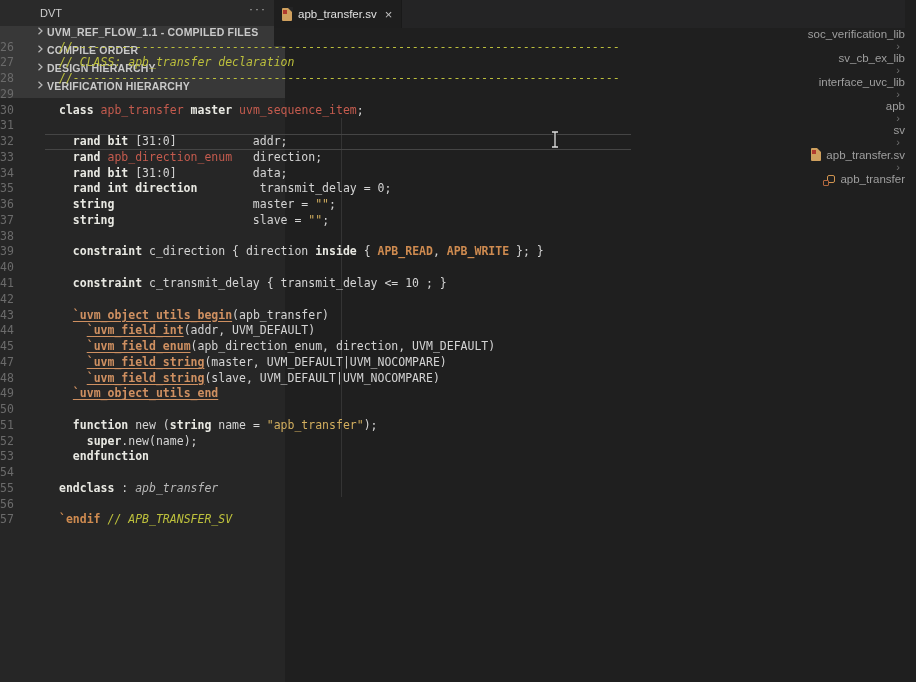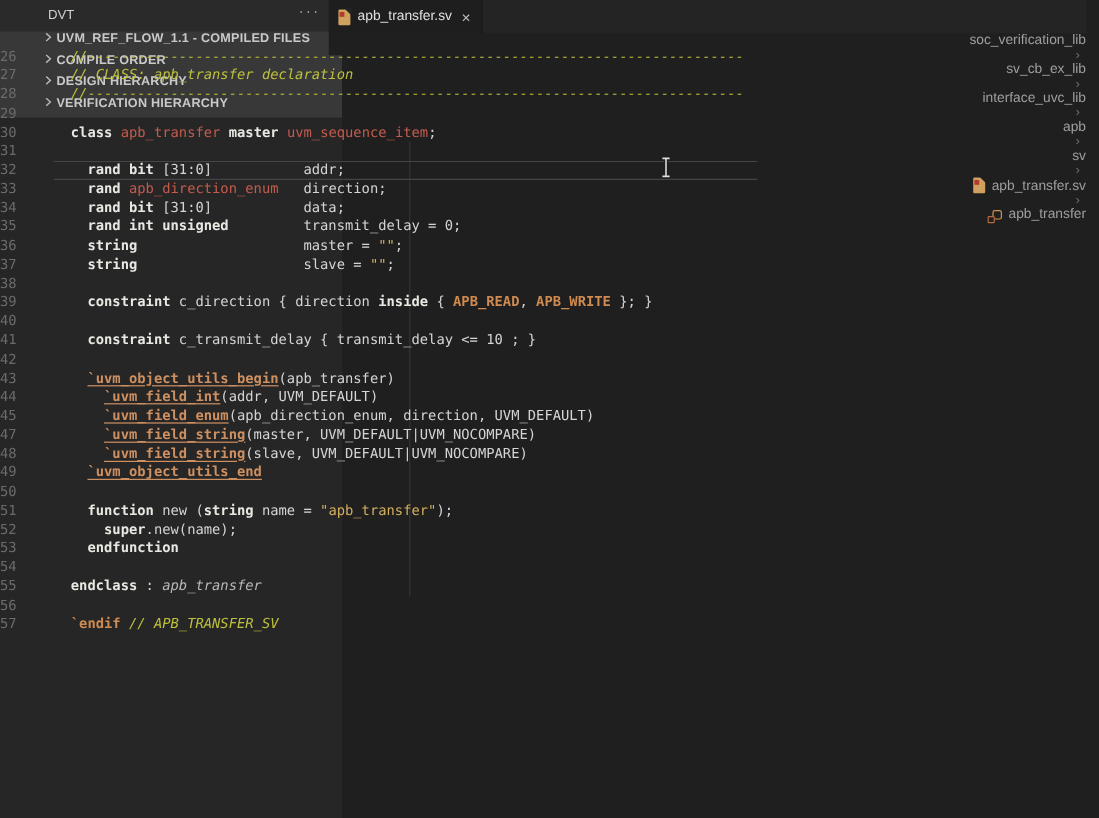--- a/index.html
+++ b/index.html
@@ -154,21 +154,21 @@
   <div class="code-area" id="code">
       <div class="code-row"><span class="gutter">26</span><span class="ctext"><span class="co">//-------------------------------------------------------------------------------</span></span></div>
       <div class="code-row"><span class="gutter">27</span><span class="ctext"><span class="co">// CLASS: apb_transfer declaration</span></span></div>
       <div class="code-row"><span class="gutter">28</span><span class="ctext"><span class="co">//-------------------------------------------------------------------------------</span></span></div>
       <div class="code-row"><span class="gutter">29</span><span class="ctext"></span></div>
       <div class="code-row"><span class="gutter">30</span><span class="ctext"><span class="kw">class</span><span class="df"> </span><span class="ty">apb_transfer</span><span class="df"> </span><span class="kw">master</span><span class="df"> </span><span class="ty">uvm_sequence_item</span><span class="df">;</span></span></div>
       <div class="code-row"><span class="gutter">31</span><span class="ctext"></span></div>
       <div class="code-row active"><span class="gutter">32</span><span class="ctext"><span class="kw">  rand bit</span><span class="df"> [31:0]           addr;</span></span></div>
       <div class="code-row"><span class="gutter">33</span><span class="ctext"><span class="kw">  rand</span><span class="df"> </span><span class="ty">apb_direction_enum</span><span class="df">   direction;</span></span></div>
       <div class="code-row"><span class="gutter">34</span><span class="ctext"><span class="kw">  rand bit</span><span class="df"> [31:0]           data;</span></span></div>
-      <div class="code-row"><span class="gutter">35</span><span class="ctext"><span class="kw">  rand int unsigned</span><span class="df">         transmit_delay = 0;</span></span></div>
+      <div class="code-row"><span class="gutter">35</span><span class="ctext"><span class="kw">  rand int direction</span><span class="df">         transmit_delay = 0;</span></span></div>
       <div class="code-row"><span class="gutter">36</span><span class="ctext"><span class="kw">  string</span><span class="df">                    master = </span><span class="st">""</span><span class="df">;</span></span></div>
       <div class="code-row"><span class="gutter">37</span><span class="ctext"><span class="kw">  string</span><span class="df">                    slave = </span><span class="st">""</span><span class="df">;</span></span></div>
       <div class="code-row"><span class="gutter">38</span><span class="ctext"></span></div>
       <div class="code-row"><span class="gutter">39</span><span class="ctext"><span class="kw">  constraint</span><span class="df"> c_direction { direction </span><span class="kw">inside</span><span class="df"> { </span><span class="ct">APB_READ</span><span class="df">, </span><span class="ct">APB_WRITE</span><span class="df"> }; }</span></span></div>
       <div class="code-row"><span class="gutter">40</span><span class="ctext"></span></div>
       <div class="code-row"><span class="gutter">41</span><span class="ctext"><span class="kw">  constraint</span><span class="df"> c_transmit_delay { transmit_delay &lt;= 10 ; }</span></span></div>
       <div class="code-row"><span class="gutter">42</span><span class="ctext"></span></div>
       <div class="code-row"><span class="gutter">43</span><span class="ctext"><span class="df">  </span><span class="mc">`uvm_object_utils_begin</span><span class="df">(apb_transfer)</span></span></div>
       <div class="code-row"><span class="gutter">44</span><span class="ctext"><span class="df">    </span><span class="mc">`uvm_field_int</span><span class="df">(addr, UVM_DEFAULT)</span></span></div>
       <div class="code-row"><span class="gutter">45</span><span class="ctext"><span class="df">    </span><span class="mc">`uvm_field_enum</span><span class="df">(apb_direction_enum, direction, UVM_DEFAULT)</span></span></div>

